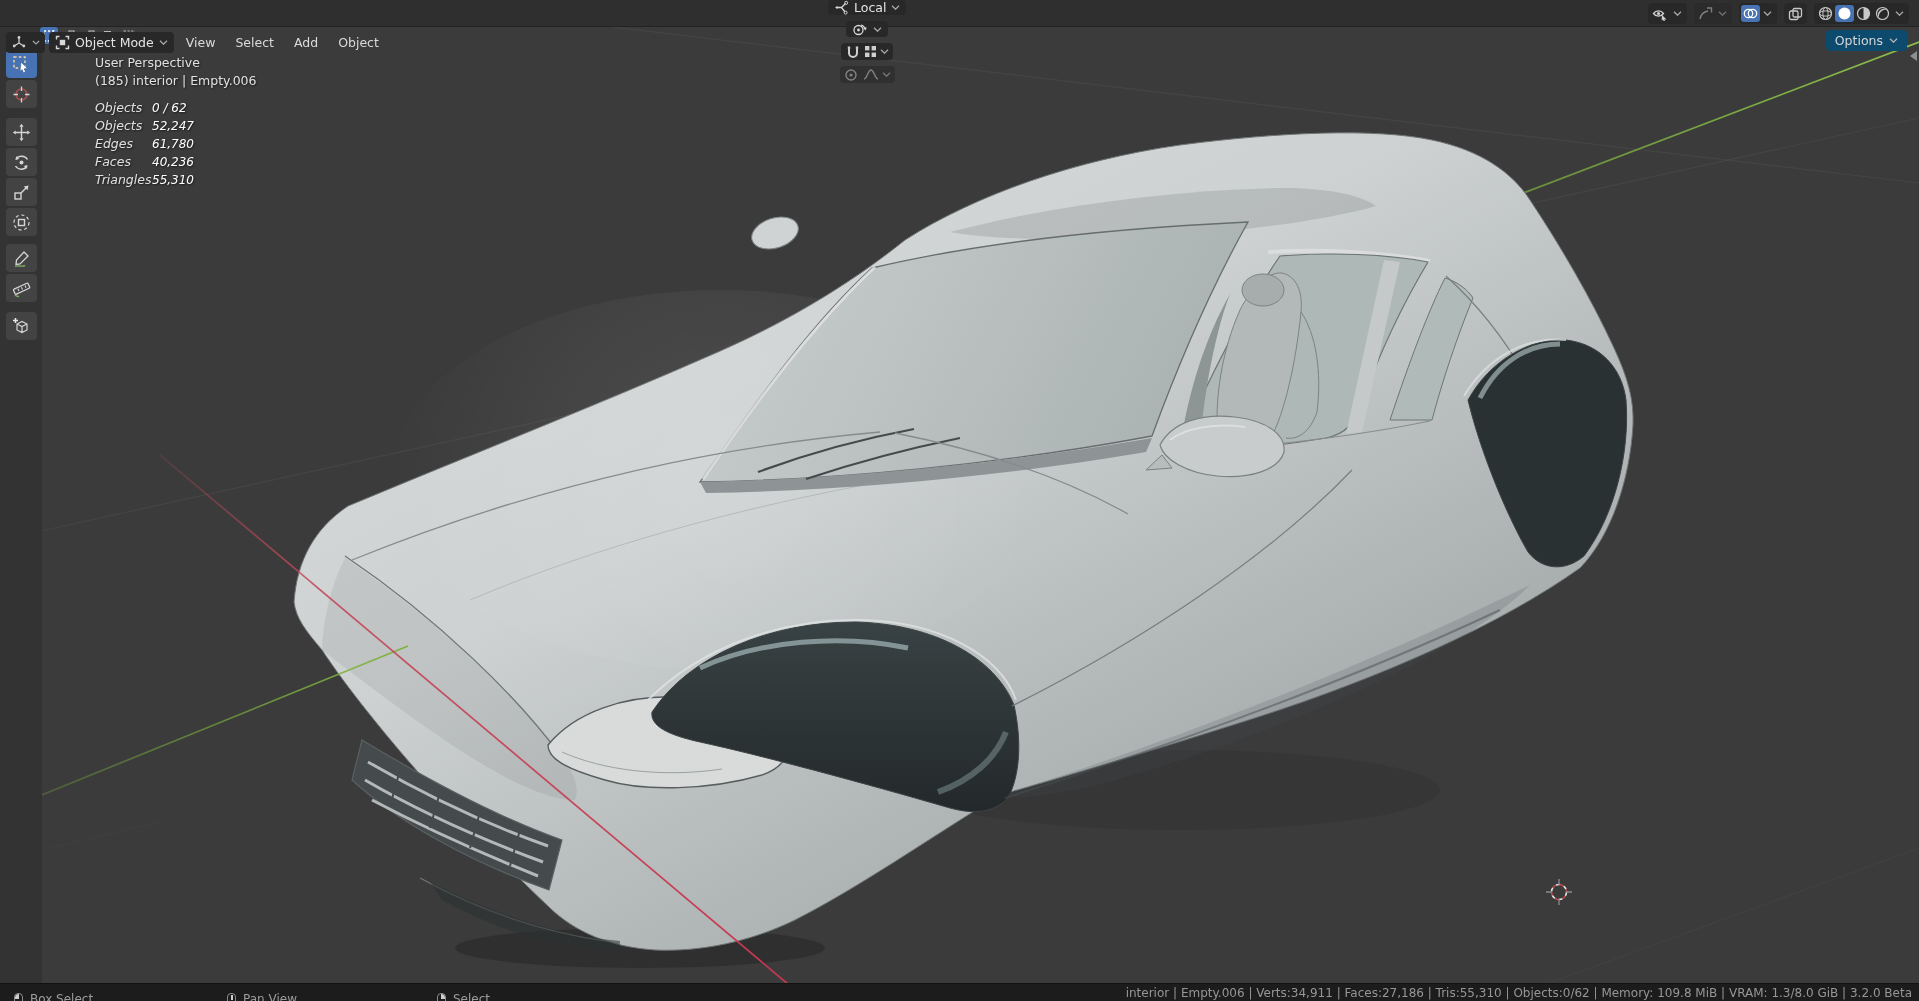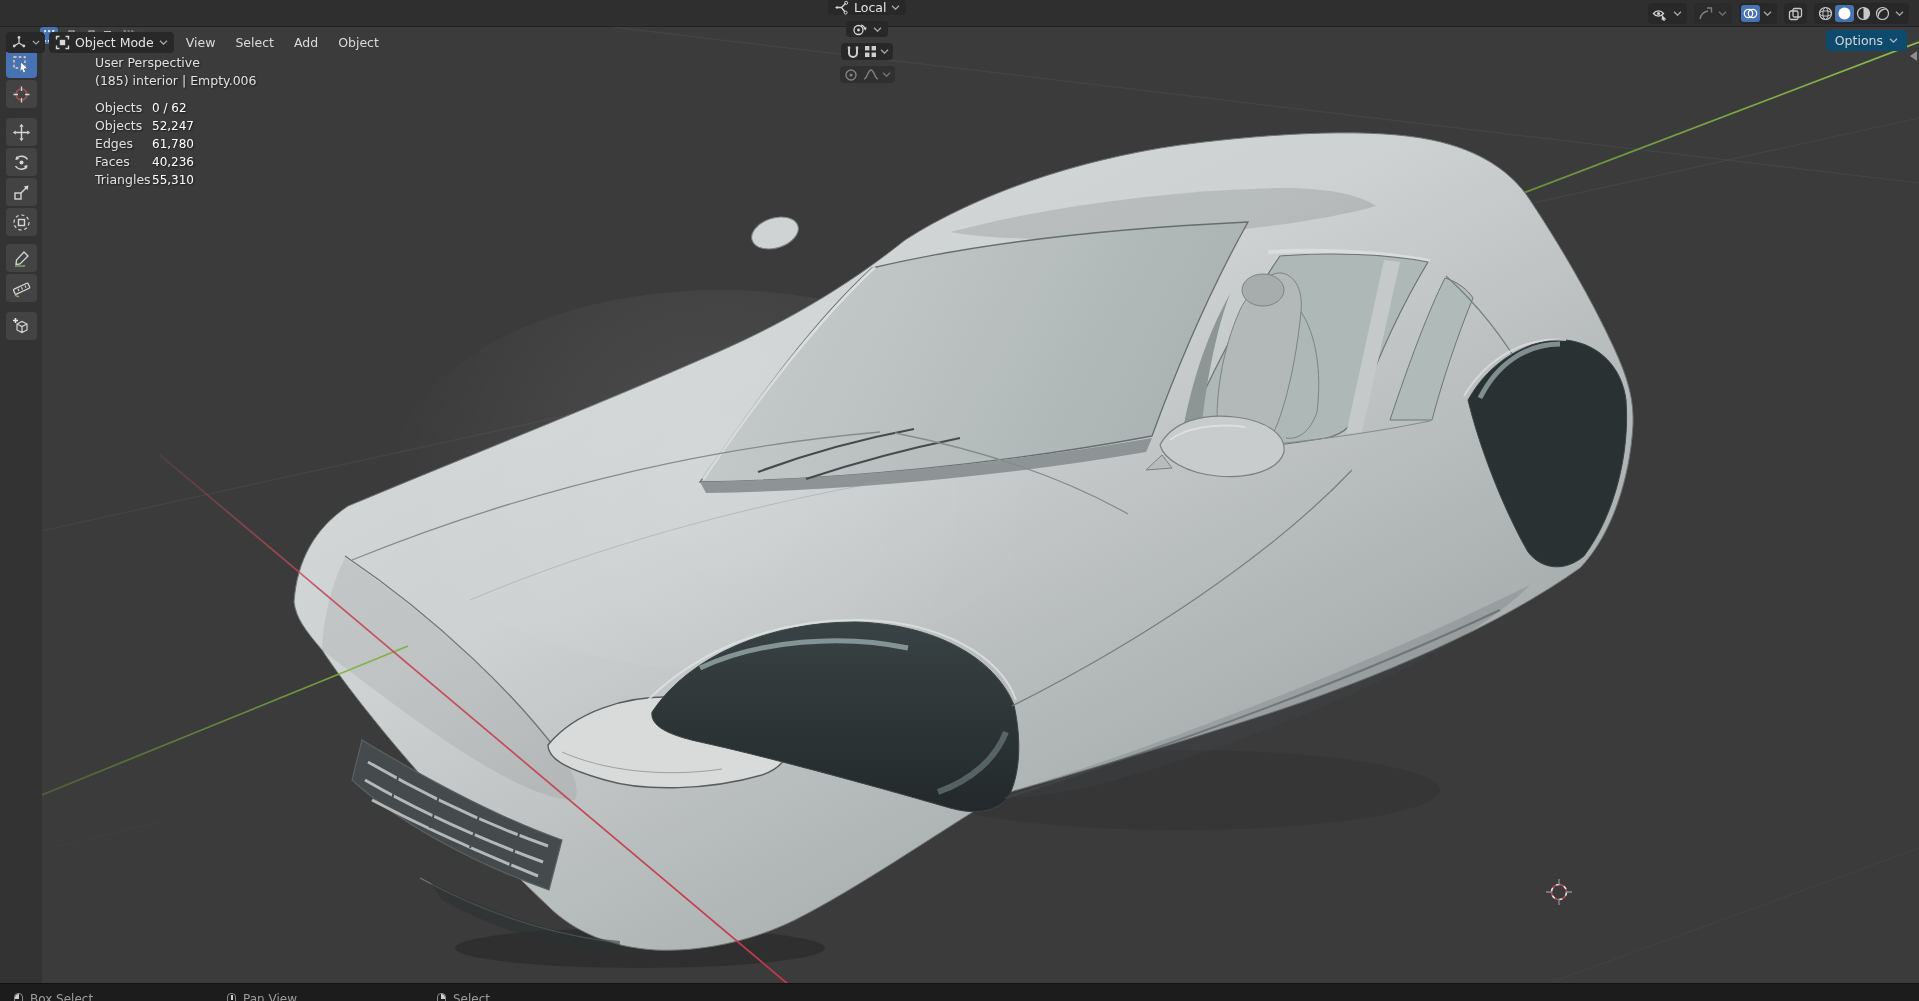--- a/index.html
+++ b/index.html
@@ -54,21 +54,21 @@
     border-radius:4px; display:flex; align-items:center; justify-content:center;
   }
   .tool-btn.active { background:#4772b3; }
   
   .vp { position:absolute; left:0; top:27px; width:1919px; height:956px; z-index:5; }
   .vp svg { display:block; }
   
   .overlay { position:absolute; left:67px; top:54px; z-index:20; text-shadow:1px 1px 2px rgba(0,0,0,.55);margin-left:28px; }
   .ov-line { font-size:12.5px; color:#e0e0e0; height:18px; line-height:18px; white-space:nowrap; }
   .ov-gap { height:9px; }
-  .ov-row { display:flex; height:18px; line-height:18px; }
+  .ov-row { display:flex; height:18px; line-height:18px;font-style:italic; }
   .ov-row .k { width:57px; font-size:12.5px; color:#e0e0e0; }
   .ov-row .v { font-size:12px; color:#ffffff; }
   
   .statusbar {
     position:absolute; left:0; bottom:0; width:1919px; height:18px;
     background:#1c1c1c; border-top:1px solid #121212; z-index:50;
   }
   .hint { position:absolute; top:0; height:30px; display:flex; align-items:center; gap:7px; }
   .hint .lbl { font-size:12px; color:#9d9d9d; }
   .mouse { position:relative; width:9px; height:13px; border:1px solid #8a8a8a; border-radius:4px; }
@@ -592,15 +592,16 @@
           <span class="btn"></span>
         </span>
       <span class="lbl">Pan View</span>
     </div>
     <div class="hint" style="left:437px">
       <span class="mouse right">
           <span class="btn"></span>
         </span>
       <span class="lbl">Select</span>
     </div>
+    <div class="status-info">interior | Empty.006 | Verts:34,911 | Faces:27,186 | Tris:55,310 | Objects:0/62 | Memory: 109.8 MiB | VRAM: 1.3/8.0 GiB | 3.2.0 Beta</div>
   </div>
 
 </div>
 
 </body></html>

